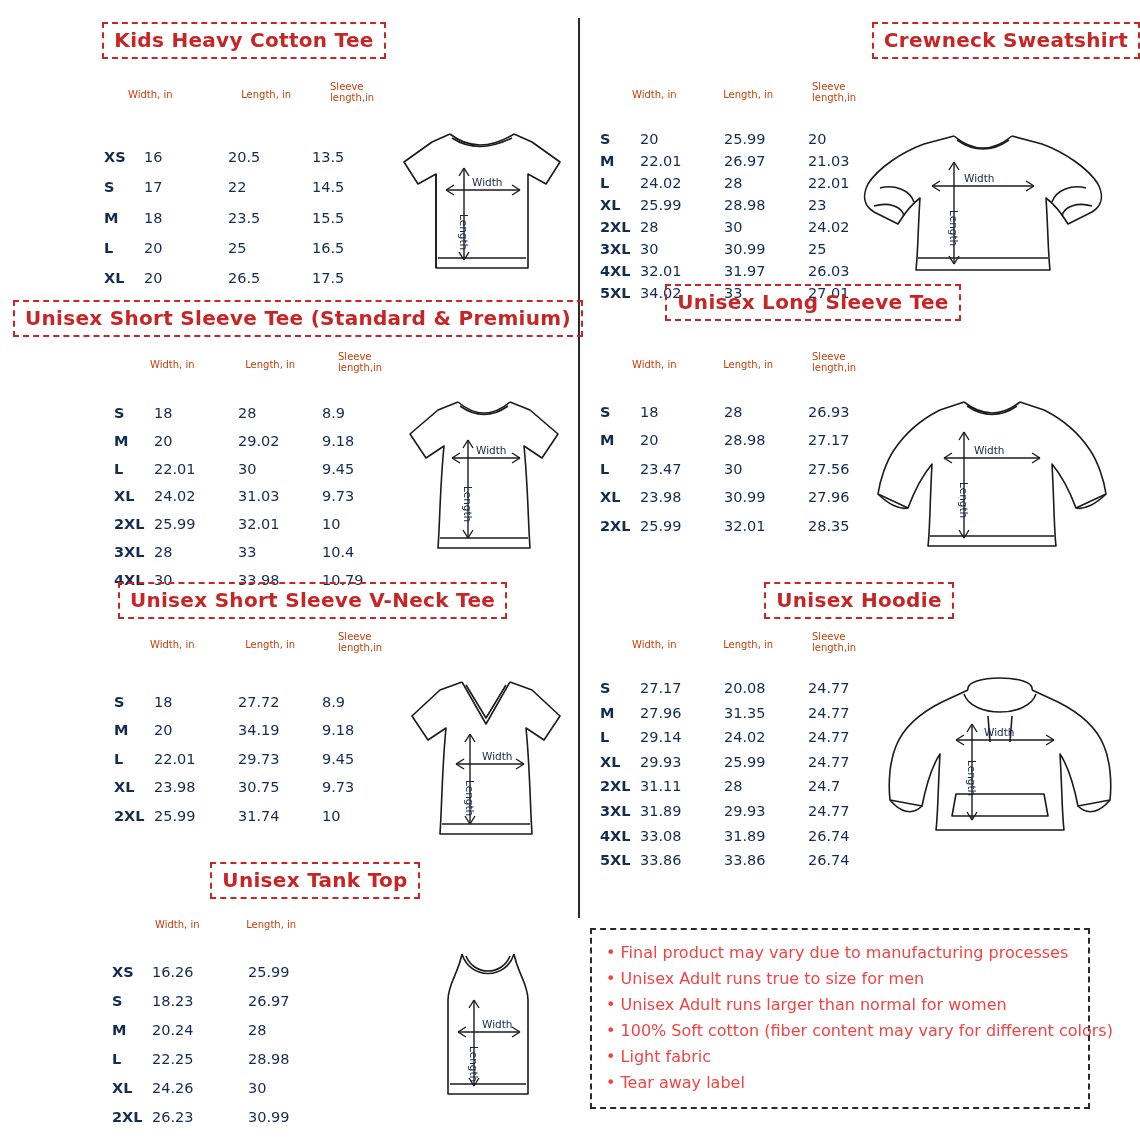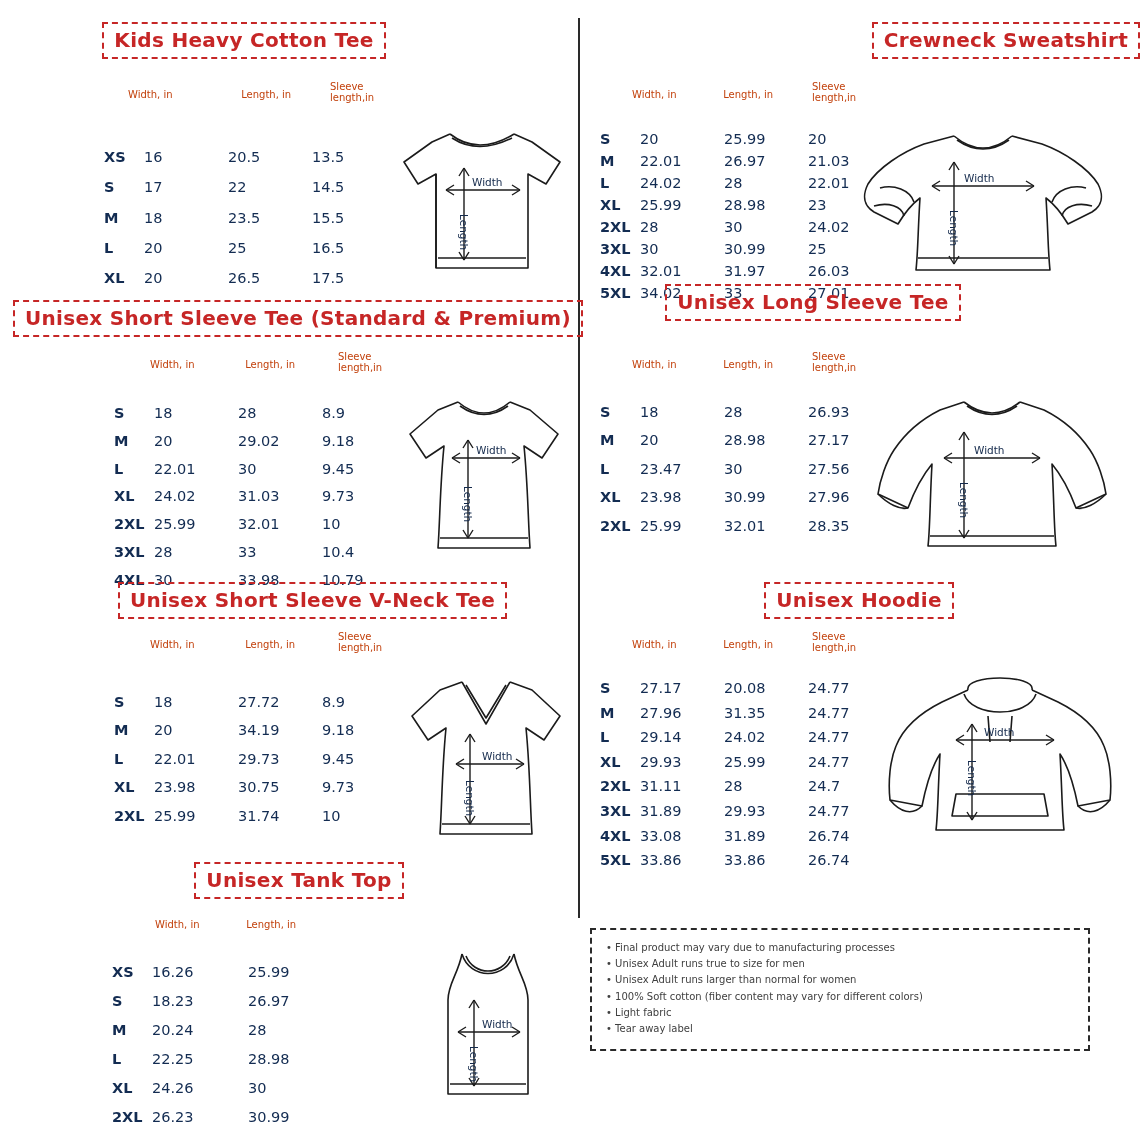--- a/index.html
+++ b/index.html
@@ -46,22 +46,22 @@
   td.size{width:40px;font-weight:bold;}
   td.c1{width:84px;}
   td.c2{width:84px;}
   td.c3{width:70px;}
   td.w2{width:96px;}
   .art{position:absolute;}
   .notes{
     position:absolute;
     border:2px dashed #2a2a2a;
     padding:10px 14px 12px 14px;
-    color:#404040;
-    font-size:10px;
+    color:#ef4444;
+    font-size:16px;
     line-height:1.62;
   }
   .notes div{white-space:nowrap;}
   svg{display:block;}
   .lbl{font-size:10.5px;fill:#13294b;font-family:"DejaVu Sans",sans-serif;}
 </style>
 </head>
 <body>
 
 <div class="page">
@@ -281,21 +281,21 @@
         <path d="M58 96 L126 96"></path>
         <path d="M58 96 l8 -5 M58 96 l8 5 M126 96 l-8 -5 M126 96 l-8 5"></path>
         <path d="M72 66 L72 156"></path>
         <path d="M72 66 l-5 8 M72 66 l5 8 M72 156 l-5 -8 M72 156 l5 -8"></path>
       </g>
       <text class="lbl" x="84" y="92">Width</text>
       <text class="lbl" x="68" y="112" transform="rotate(90 68 112)">Length</text>
     </svg>
   </div>
 
-  <div class="panel" style="left:0;top:862px;width:578px;">
+  <div class="panel" style="left:16px;top:862px;width:578px;">
     <div class="title-wrap" style="padding-left:20px;">
       <span class="title">Unisex Tank Top</span>
     </div>
   </div>
 
   <div class="hdr" style="left:155px;top:920px;">
     <span style="display:inline-block;width:88px;">Width, in</span>
     <span style="display:inline-block;width:110px;">Length, in</span>
   </div>
 

